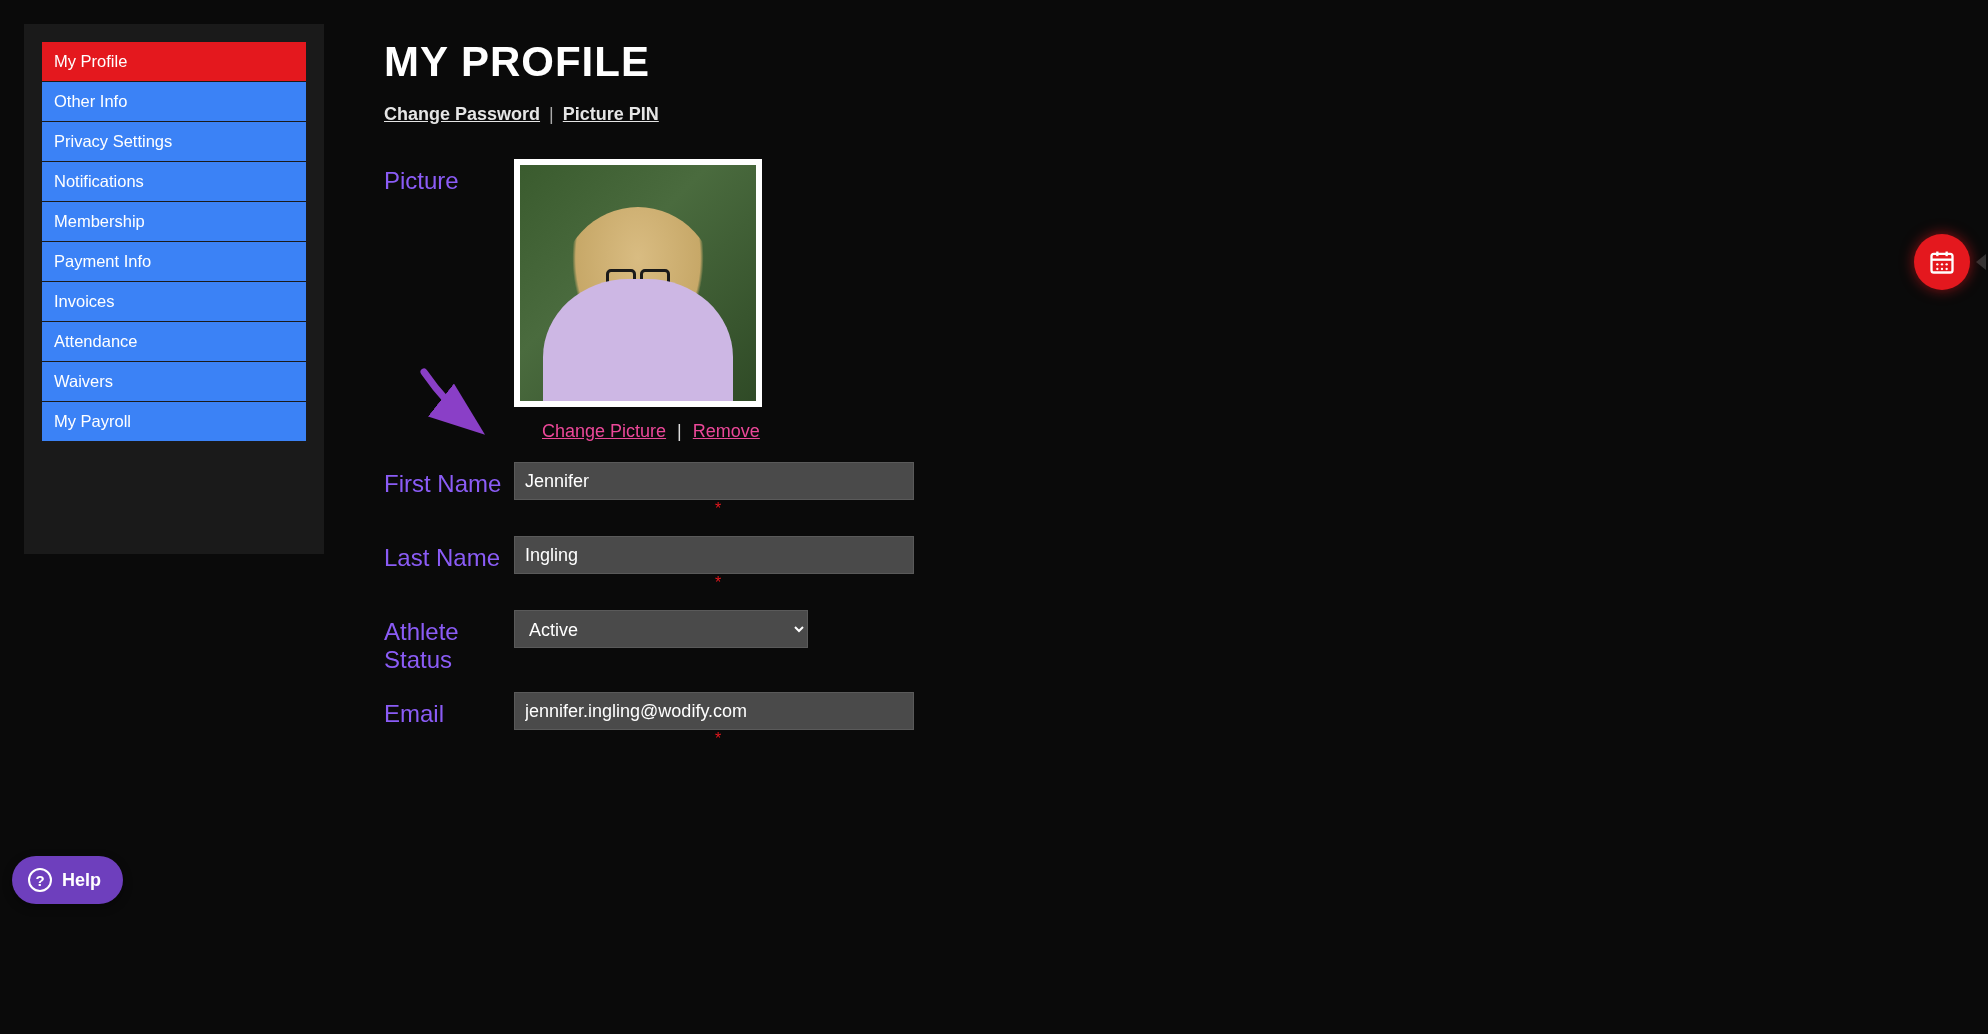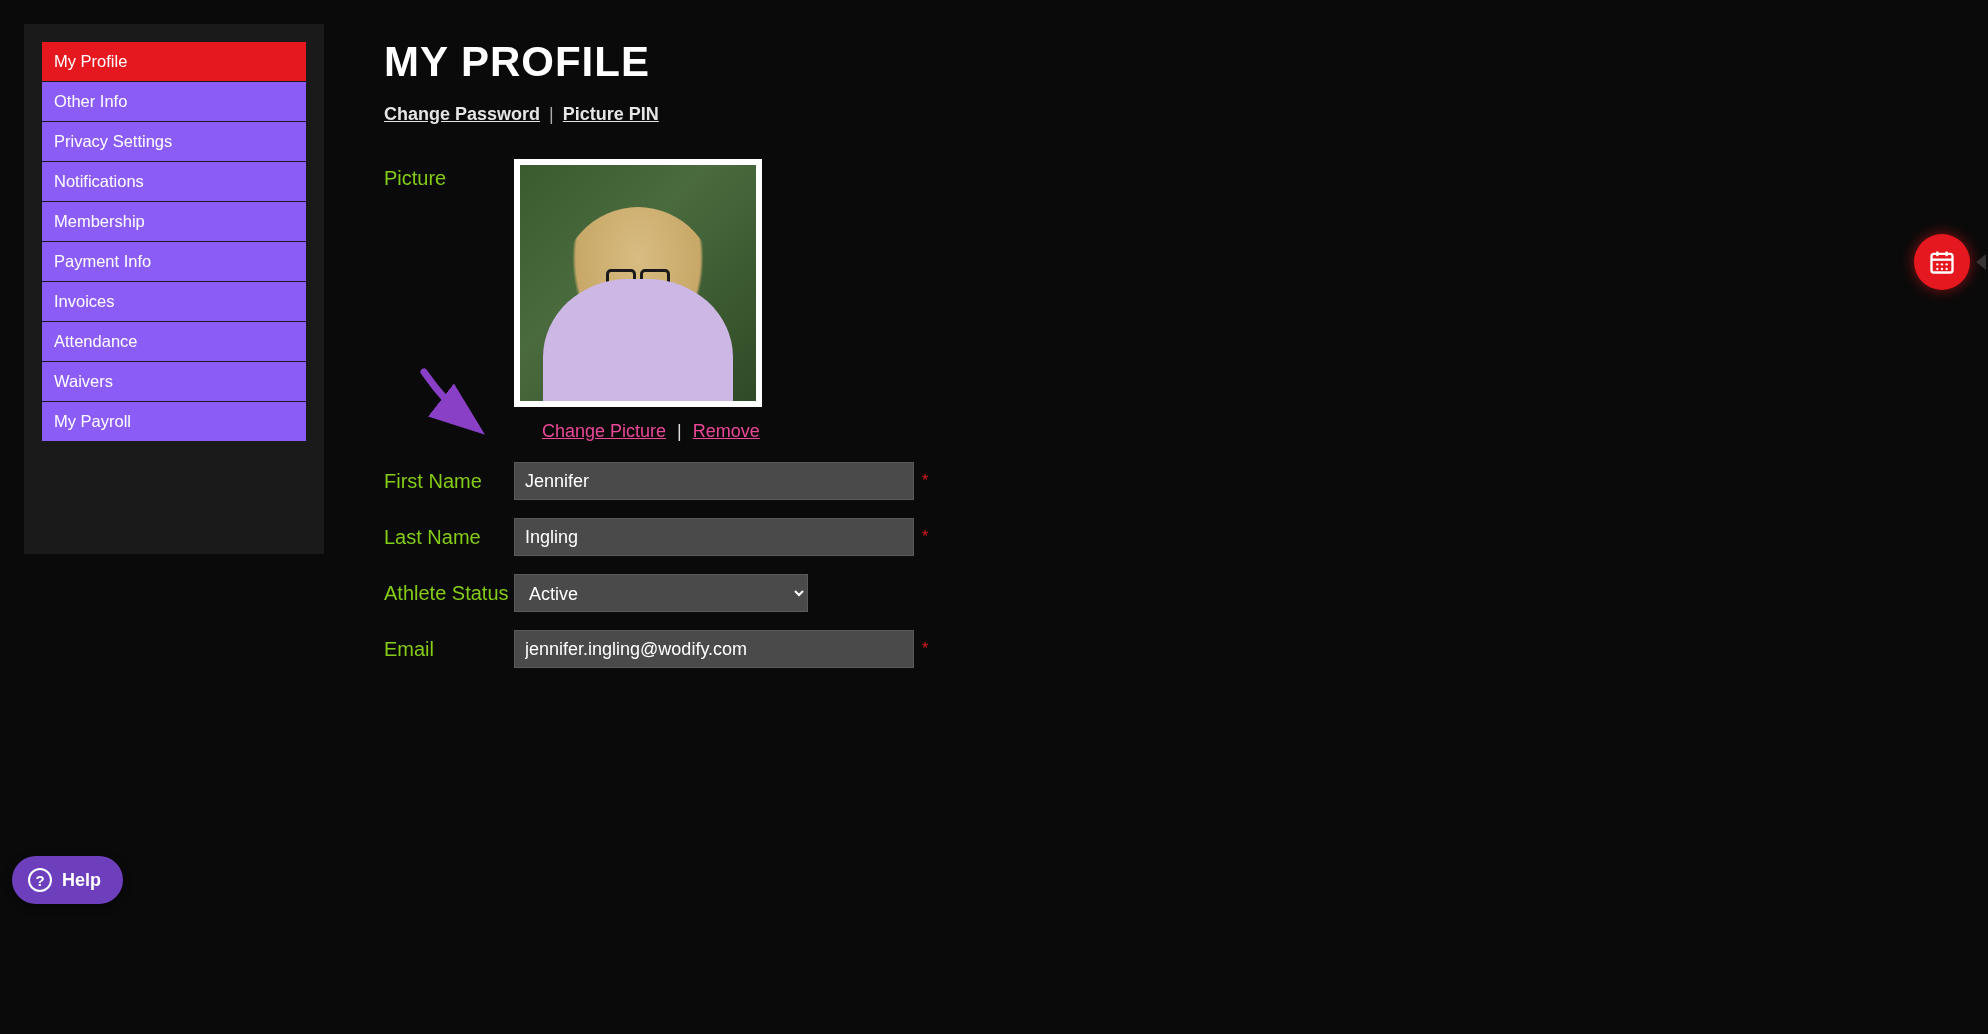--- a/index.html
+++ b/index.html
@@ -20,21 +20,21 @@
   }
   .sidebar {
     width: 300px;
     background: #1a1a1a;
     padding: 18px 18px 0 18px;
     flex-shrink: 0;
     height: 530px;
   }
   .sidebar-item {
     display: block;
-    background: #8b5cf6;
+    background: #3b82f6;
     color: #fff;
     padding: 10px 12px;
     border-bottom: 1px solid #1a1a1a;
     cursor: pointer;
     font-size: 16.5px;
   }
   .sidebar-item.active {
     background: #e4181e;
   }
   .main {
@@ -64,27 +64,28 @@
   }
   .form-row {
     display: flex;
     align-items: flex-start;
     margin-bottom: 20px;
   }
   .form-row.compact { margin-bottom: 18px; }
   .form-label {
     width: 130px;
     padding-top: 8px;
-    font-size: 20px;
-    color: #84cc16;
+    font-size: 24px;
+    color: #8b5cf6;
     flex-shrink: 0;
   }
   .form-control-wrap {
     display: flex;
     align-items: center;
+    flex-direction: column;
   }
   .picture-cell { display: flex; flex-direction: column; }
   .picture-frame {
     width: 248px;
     height: 248px;
     background: #fff;
     padding: 6px;
   }
   .picture-img {
     width: 100%;

